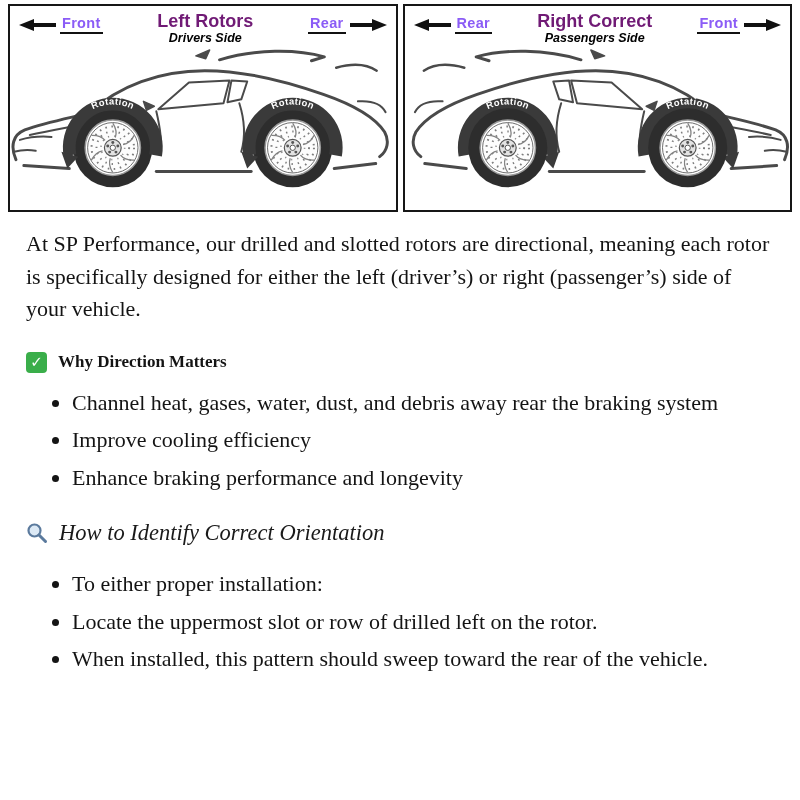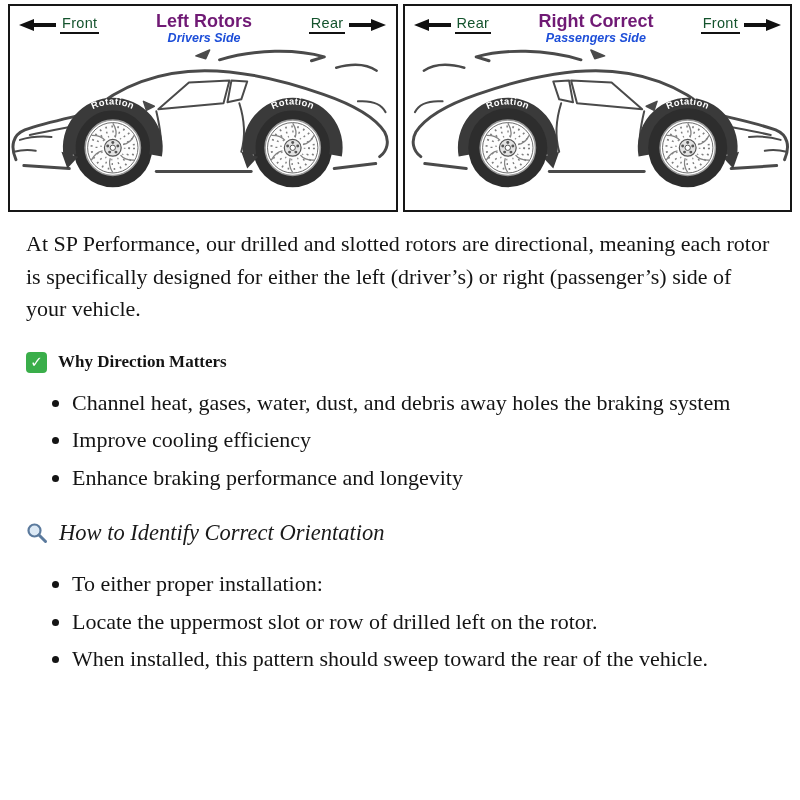--- a/index.html
+++ b/index.html
@@ -4,28 +4,28 @@
 <style>
   * { margin:0; padding:0; box-sizing:border-box; }
   html,body { background:#ffffff; width:800px; }
   body { font-family:"Liberation Serif", serif; color:#141414; }
 
   
   .diagram { display:flex; gap:5px; margin:4px 8px 0 8px; }
   .panel { flex:1; border:2px solid #161616; background:#fff; height:208px; overflow:hidden; position:relative; }
   .panel-header { display:flex; justify-content:space-between; align-items:flex-start; padding:7px 9px 0 9px; font-family:"Liberation Sans", sans-serif; }
   .dir-group { display:flex; align-items:center; gap:4px; margin-top:2px; }
-  .dir-label { font-weight:400; font-size:14.5px; color:#14532d; border-bottom:2.5px solid #111; padding:0 2px 1px 2px; letter-spacing:.3px;text-align:right; }
+  .dir-label { font-weight:700; font-size:14.5px; color:#8b5cf6; border-bottom:2.5px solid #111; padding:0 2px 1px 2px; letter-spacing:.3px;text-align:right; }
   .arrow { display:flex; align-items:center; }
   .arrow .bar { width:22px; height:4px; background:#111; }
   .tri-left { width:0; height:0; border-top:6px solid transparent; border-bottom:6px solid transparent; border-right:15px solid #111; }
   .tri-right { width:0; height:0; border-top:6px solid transparent; border-bottom:6px solid transparent; border-left:15px solid #111; }
   .panel-titles { text-align:center; margin-top:-1px; }
   .panel-title { font-weight:700; font-size:18px; color:#701a75; line-height:1.05; }
-  .panel-subtitle { font-weight:700; font-style:italic; font-size:12.5px; color:#1d4ed8; }
+  .panel-subtitle { font-weight:700; font-style:italic; font-size:12.5px; color:#000000; }
   .car-svg { display:block; width:100%; height:auto; margin-top:-2px; }
   .rot-text { font-family:"Liberation Sans", sans-serif; font-weight:700; font-size:9.5px; fill:#ffffff; letter-spacing:.4px; }
 
   
   .article { padding:16px 26px 10px 26px; }
   .intro { font-size:22px; line-height:1.48; max-width:745px; }
   .section-heading { display:flex; align-items:center; gap:11px; margin-top:26px; }
   .section-heading .h-text-bold { font-size:17px; font-weight:700; }
   .section-heading .h-text-reg { font-size:22.5px; font-weight:400; color:#1a1a1a;font-style:italic; }
   .check-icon { width:21px; height:21px; background:#3aae4a; border-radius:4px; display:flex; align-items:center; justify-content:center;
@@ -172,21 +172,21 @@
 
   <p class="intro">At SP Performance, our drilled and slotted rotors are directional, meaning each rotor is specifically designed for either the left (driver’s) or right (passenger’s) side of your vehicle.</p>
 
   <div class="section-heading">
     <span class="check-icon">✓</span>
     <span class="h-text-bold">Why Direction Matters</span>
   </div>
 
 
   <ul class="bullets">
-    <li>Channel heat, gases, water, dust, and debris away holes the braking system</li>
+    <li>Channel heat, gases, water, dust, and debris away rear the braking system</li>
     <li>Improve cooling efficiency</li>
     <li>Enhance braking performance and longevity</li>
   </ul>
 
   <div class="section-heading">
     <svg class="mag-icon" viewBox="0 0 22 22">
       <circle cx="8.5" cy="8.5" r="6" fill="#dce9f5" stroke="#5b7a9d" stroke-width="2.2"></circle>
       <line x1="13" y1="13" x2="19.5" y2="19.5" stroke="#5b7a9d" stroke-width="3" stroke-linecap="round"></line>
     </svg>
     <span class="h-text-reg">How to Identify Correct Orientation</span>

